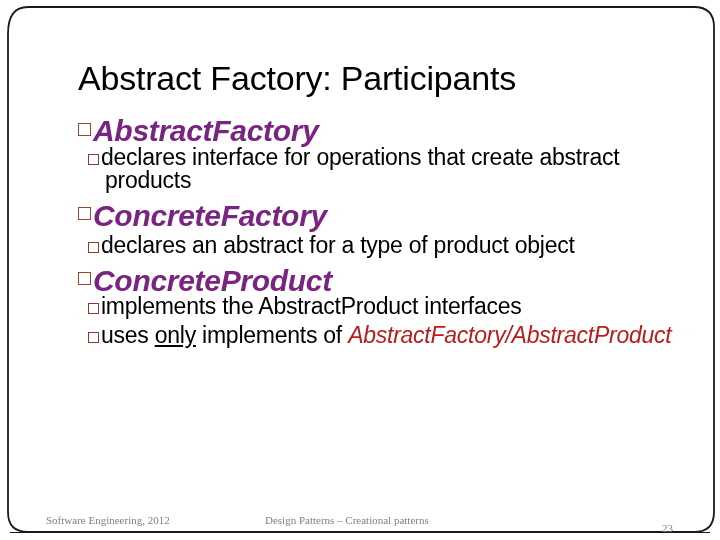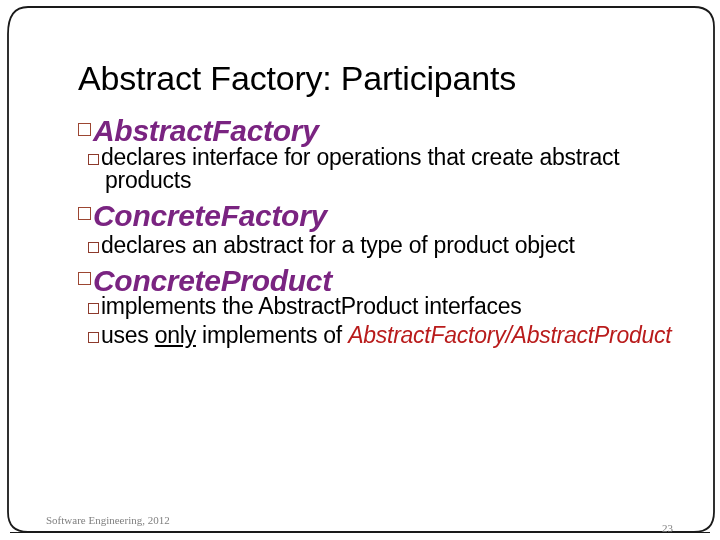--- a/index.html
+++ b/index.html
@@ -153,17 +153,18 @@
     <div class="grp">
       <div class="lvl2">
         <span class="bullet"></span><span class="txt">uses </span><u>only</u><span class="txt"> implements of </span><span class="emph-purple">AbstractFactory/AbstractProduct</span>
       </div>
     </div>
 
   </div>
 
   <div id="footer">
     <div class="f-left">Software Engineering, 2012</div>
+    <div class="f-mid">Design Patterns – Creational patterns</div>
     <div class="f-right">23</div>
     <div class="rule"></div>
   </div>
 
 </div>
 
 </body></html>

